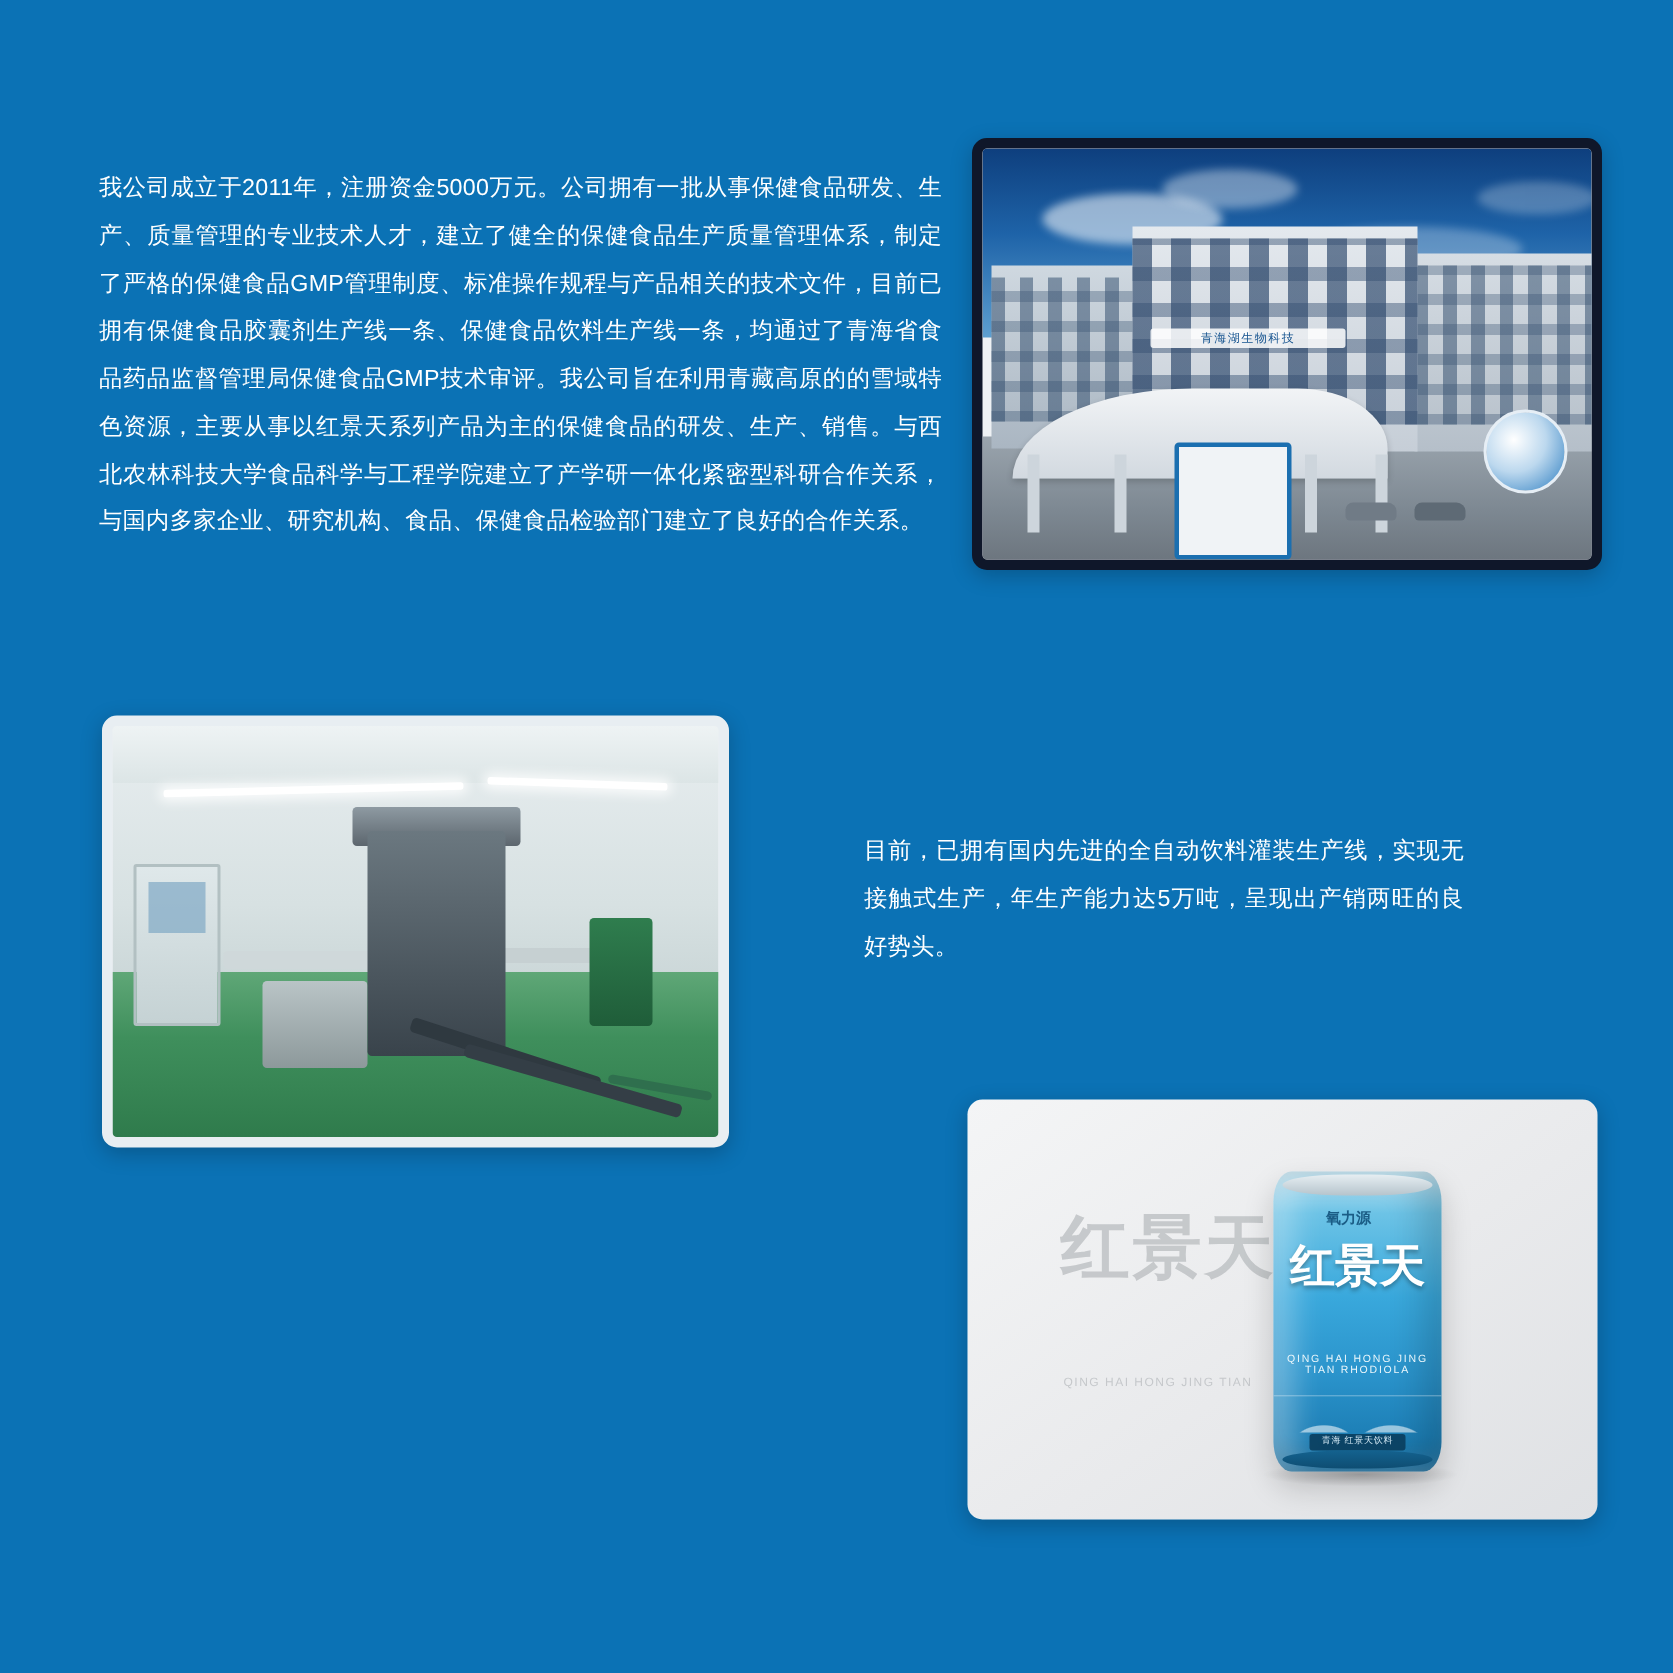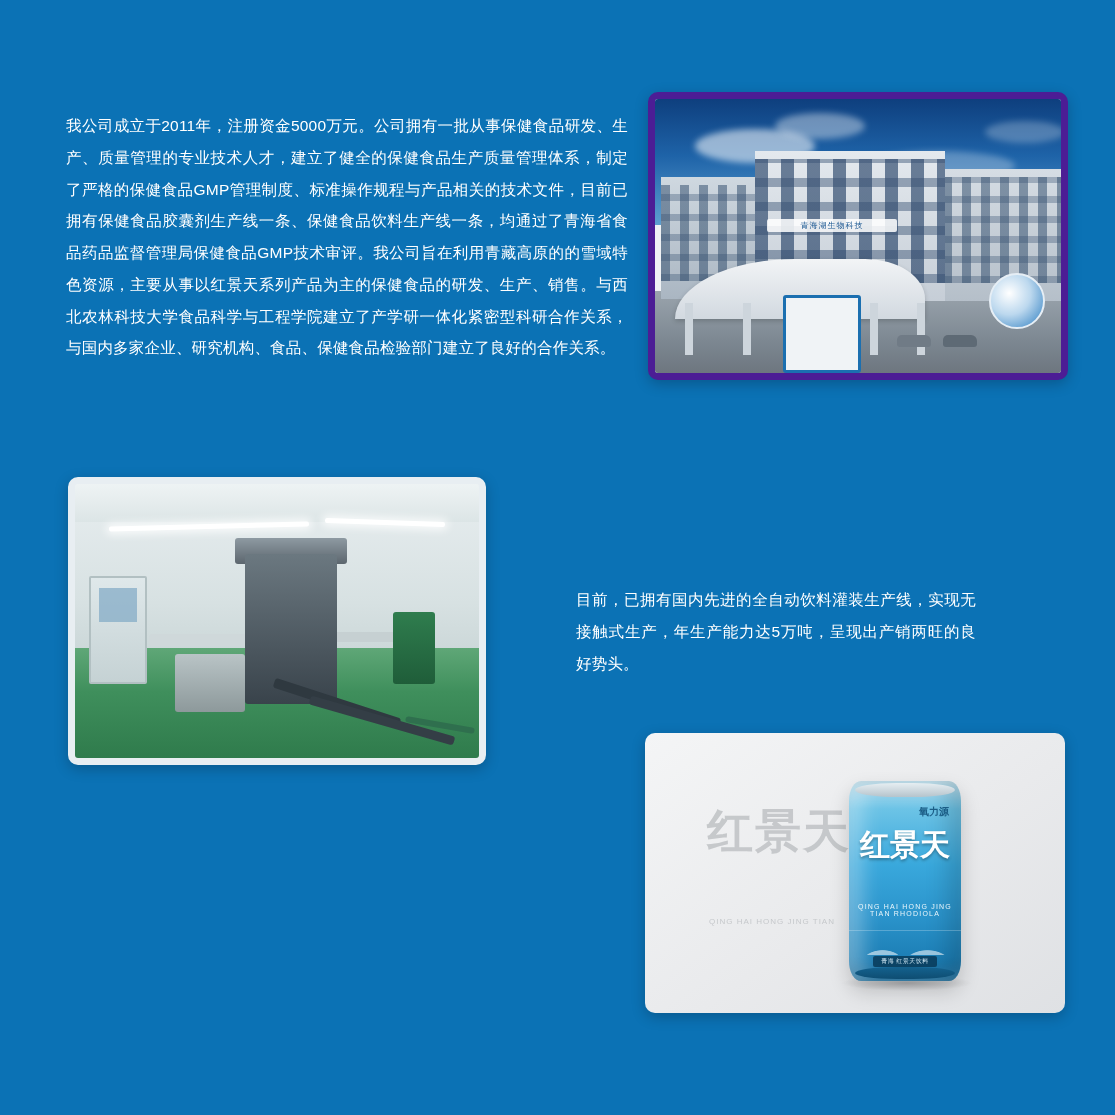--- a/index.html
+++ b/index.html
@@ -32,21 +32,20 @@
 
   #block-intro {
     left: 66px;
     top: 110px;
     width: 562px;
   }
   #block-filling {
     left: 576px;
     top: 552px;
     width: 400px;
-    margin-top: 32px;
   }
   #block-innovation {
     left: 82px;
     top: 845px;
     width: 456px;
   }
 
   
   .photo {
     position: absolute;
@@ -54,21 +53,21 @@
     overflow: hidden;
     box-shadow: 0 4px 14px rgba(0,0,0,0.22);
     background: #eef1f4;
   }
 
   #photo-building {
     left: 648px;
     top: 92px;
     width: 420px;
     height: 288px;
-    border: 7px solid #4c1d95;
+    border: 7px solid #0f172a;
     box-sizing: border-box;
   }
   #photo-workshop {
     left: 68px;
     top: 477px;
     width: 418px;
     height: 288px;
     border: 7px solid #e8eef2;
     box-sizing: border-box;
   }
@@ -322,21 +321,21 @@
     position: absolute;
     left: 0; right: 0; top: 122px;
     text-align: center;
     color: #eaf6fb;
     font-size: 7px;
     letter-spacing: 1.2px;
   }
   .can-top-label {
     position: absolute;
     left: 0; right: 12px; top: 24px;
-    text-align: right;
+    text-align: center;
     color: #1b5d86;
     font-size: 10px;
     font-weight: bold;
   }
   .can-mountain {
     position: absolute;
     left: 0; right: 0; bottom: 26px;
     height: 42px;
     background:
       linear-gradient(transparent 40%, rgba(255,255,255,0.55) 41%, transparent 44%),

